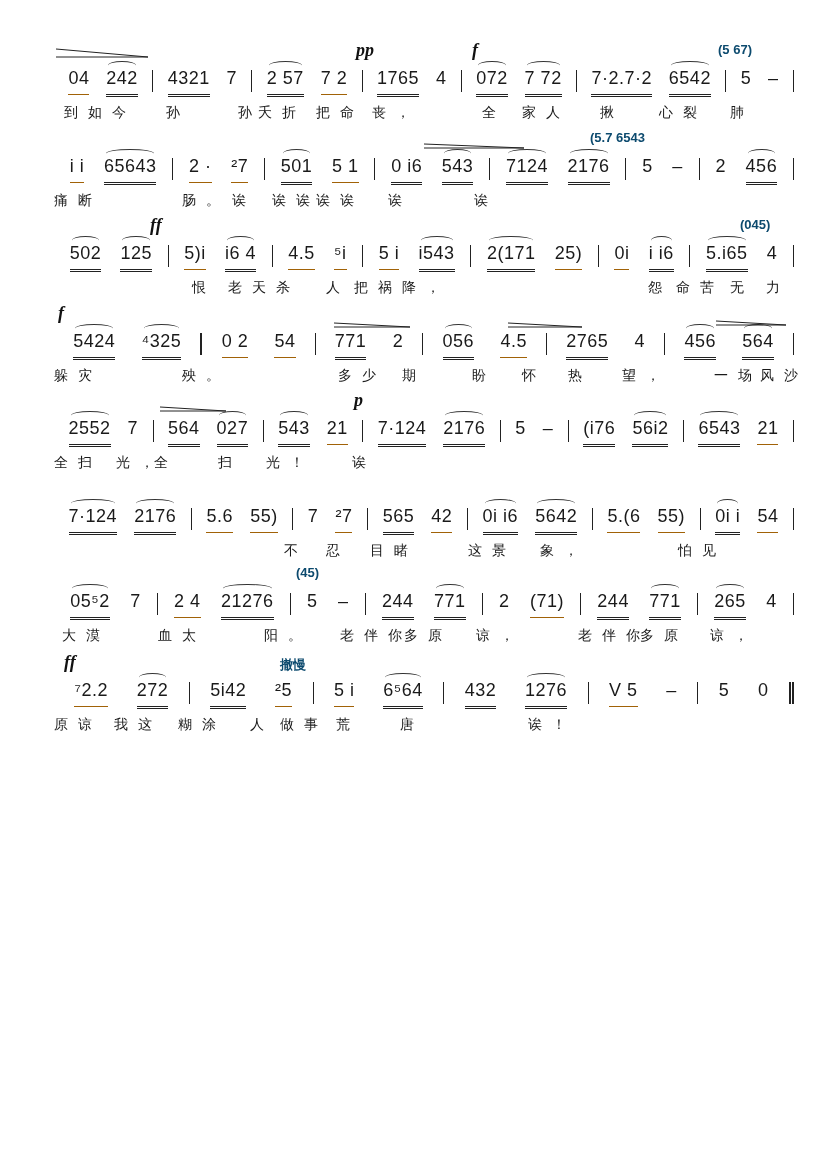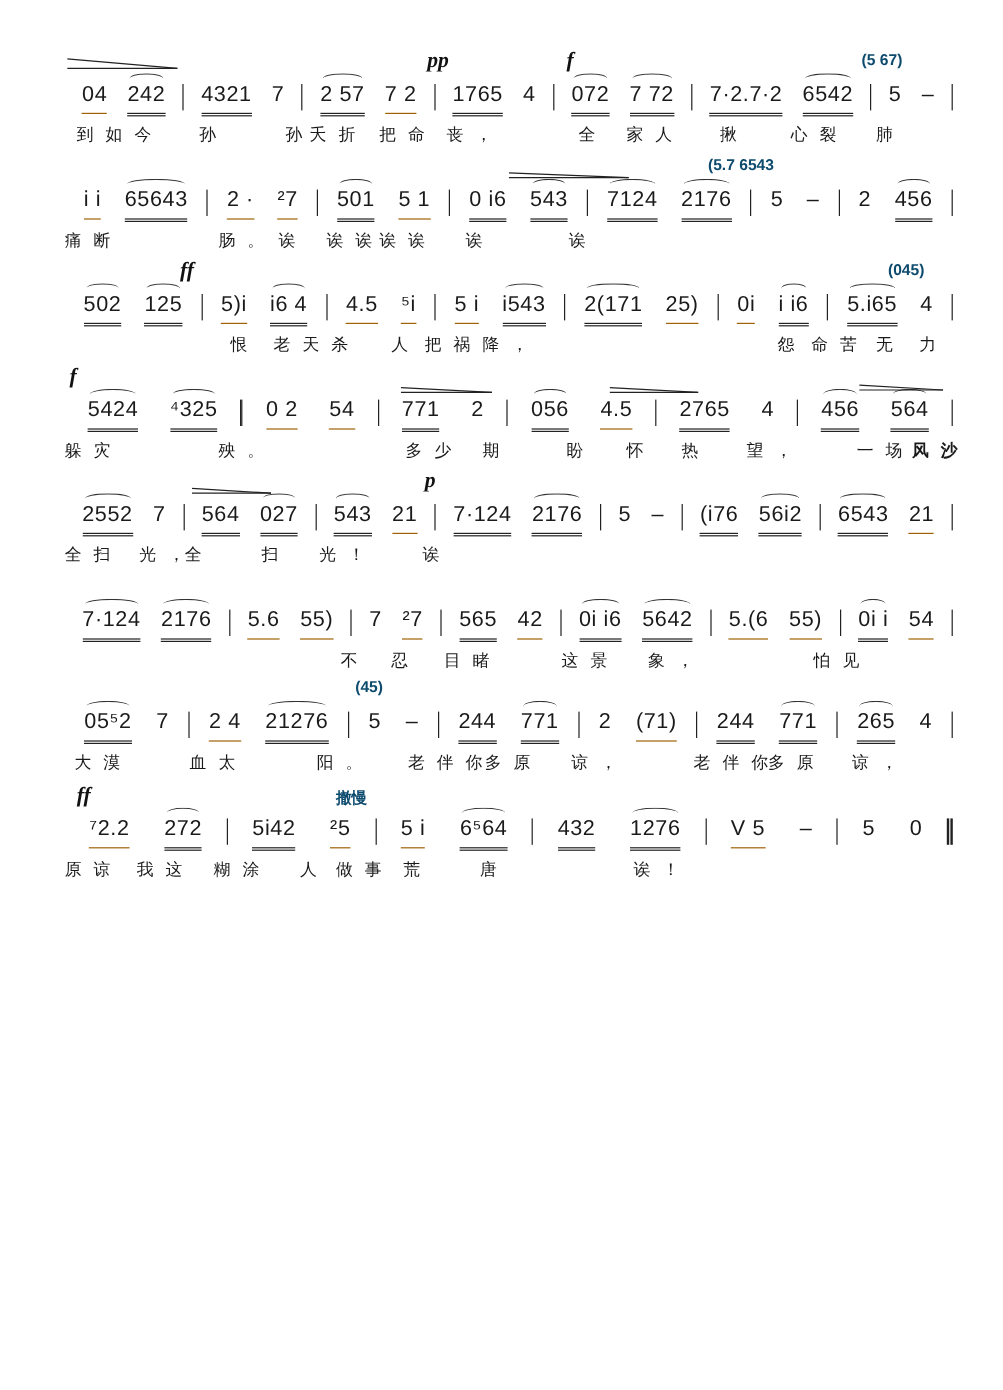--- a/index.html
+++ b/index.html
@@ -229,21 +229,21 @@
       <div class="lyrics">
         <span class="lyric" style="left: 0px;">躲灾</span>
         <span class="lyric" style="left: 128px;">殃。</span>
         <span class="lyric" style="left: 284px;">多少</span>
         <span class="lyric" style="left: 348px;">期</span>
         <span class="lyric" style="left: 418px;">盼</span>
         <span class="lyric" style="left: 468px;">怀</span>
         <span class="lyric" style="left: 514px;">热</span>
         <span class="lyric" style="left: 568px;">望，</span>
         <span class="lyric" style="left: 660px;">一场</span>
-        <span class="lyric" style="left: 706px; font-weight: bold;">风沙</span>
+        <span class="lyric" style="left: 706px;">风沙</span>
       </div>
     </div>
     <div class="line" style="top: 390px;">
       <div class="dyn-row">
         <span class="dyn" style="left: 300px;">p</span>
       </div>
       <div class="notes">
         <div class="measure">
           <span class="grp u2">2552<span class="slur"></span></span>
           <span class="grp ">7</span>

